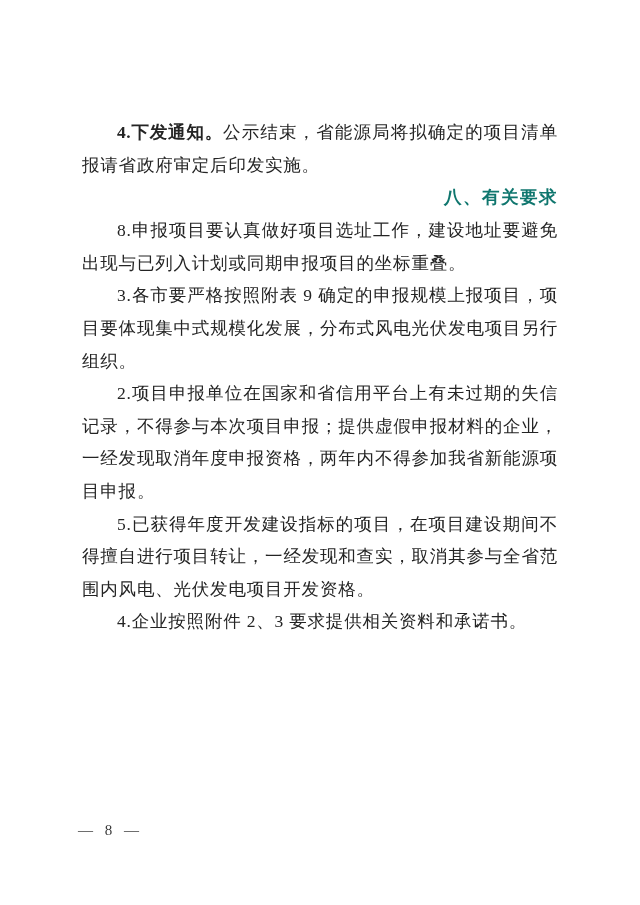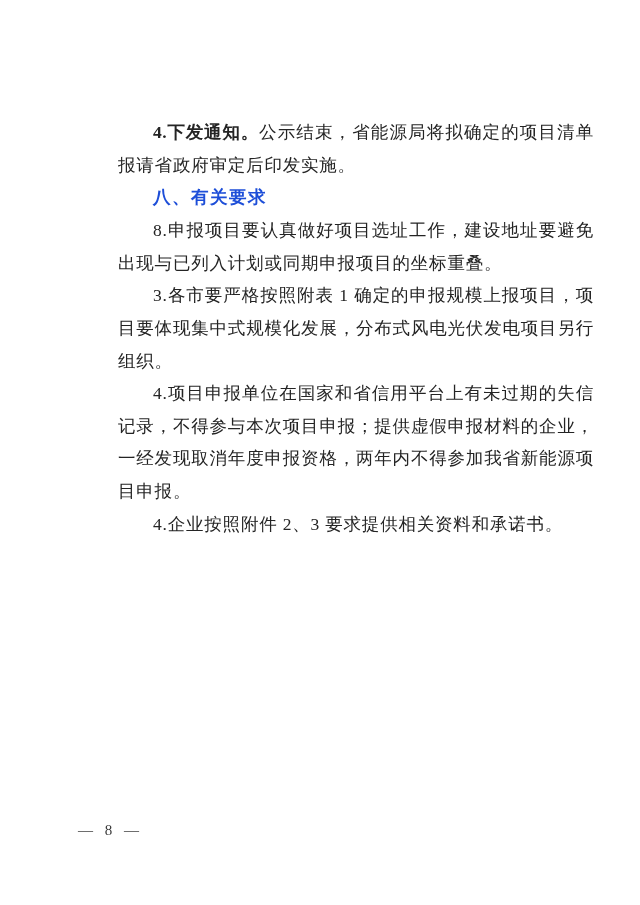--- a/index.html
+++ b/index.html
@@ -19,40 +19,39 @@
   .content {
     position: absolute;
     top: 116px;
     left: 82px;
     width: 476px;
     font-size: 17.5px;
     line-height: 32.6px;
     letter-spacing: 0.8px;
     text-align: justify;
     text-justify: inter-character;
-    margin-left: 36px;
   }
   .para {
     margin: 0;
     text-indent: 2em;
   }
   .para .lead {
     font-weight: bold;
     letter-spacing: 0.5px;
   }
   .heading {
     margin: 0;
     text-indent: 2em;
     font-family: Liberation Serif, serif;
     font-weight: 600;
     font-size: 17.5px;
     line-height: 33px;
-    color: #1d4ed8;
+    color: #0f766e;
     letter-spacing: 1.5px;
-    text-align: left;
+    text-align: right;
   }
   .footer {
     position: absolute;
     left: 78px;
     bottom: 66px;
     font-family: "Liberation Serif", "DejaVu Serif", serif;
     font-size: 15px;
     color: #3a3a3a;
     letter-spacing: 4px;
   }
@@ -61,22 +60,23 @@
 <body>
 
 <div class="page">
   <div class="content">
 
     <p class="para"><span class="lead">4.下发通知。</span><span>公示结束，省能源局将拟确定的项目清单报请省政府审定后印发实施。</span></p>
 
     <h2 class="heading">八、有关要求</h2>
 
     <p class="para">8.申报项目要认真做好项目选址工作，建设地址要避免出现与已列入计划或同期申报项目的坐标重叠。</p>
-    <p class="para">3.各市要严格按照附表 1 确定的申报规模上报项目，项目要体现集中式规模化发展，分布式风电光伏发电项目另行组织。</p>
-    <p class="para">4.项目申报单位在国家和省信用平台上有未过期的失信记录，不得参与本次项目申报；提供虚假申报材料的企业，一经发现取消年度申报资格，两年内不得参加我省新能源项目申报。</p>
+    <p class="para">3.各市要严格按照附表 9 确定的申报规模上报项目，项目要体现集中式规模化发展，分布式风电光伏发电项目另行组织。</p>
+    <p class="para">2.项目申报单位在国家和省信用平台上有未过期的失信记录，不得参与本次项目申报；提供虚假申报材料的企业，一经发现取消年度申报资格，两年内不得参加我省新能源项目申报。</p>
+    <p class="para">5.已获得年度开发建设指标的项目，在项目建设期间不得擅自进行项目转让，一经发现和查实，取消其参与全省范围内风电、光伏发电项目开发资格。</p>
     <p class="para">4.企业按照附件 2、3 要求提供相关资料和承诺书。</p>
 
   </div>
 
   <div class="footer">
     <span>— 8 —</span>
   </div>
 </div>
 
 </body></html>

